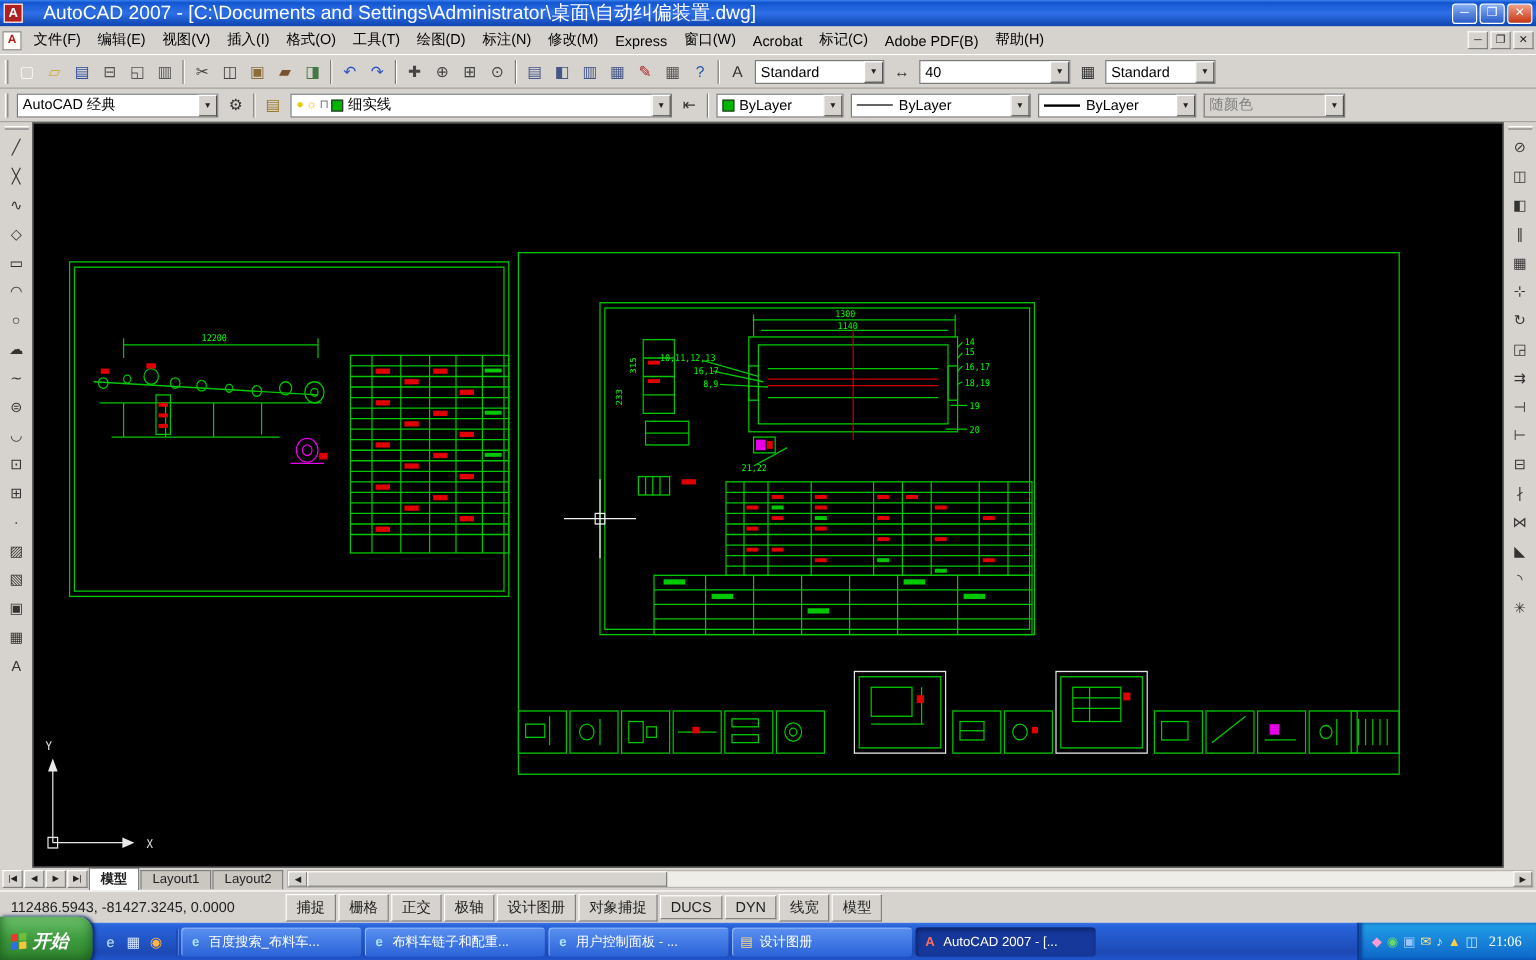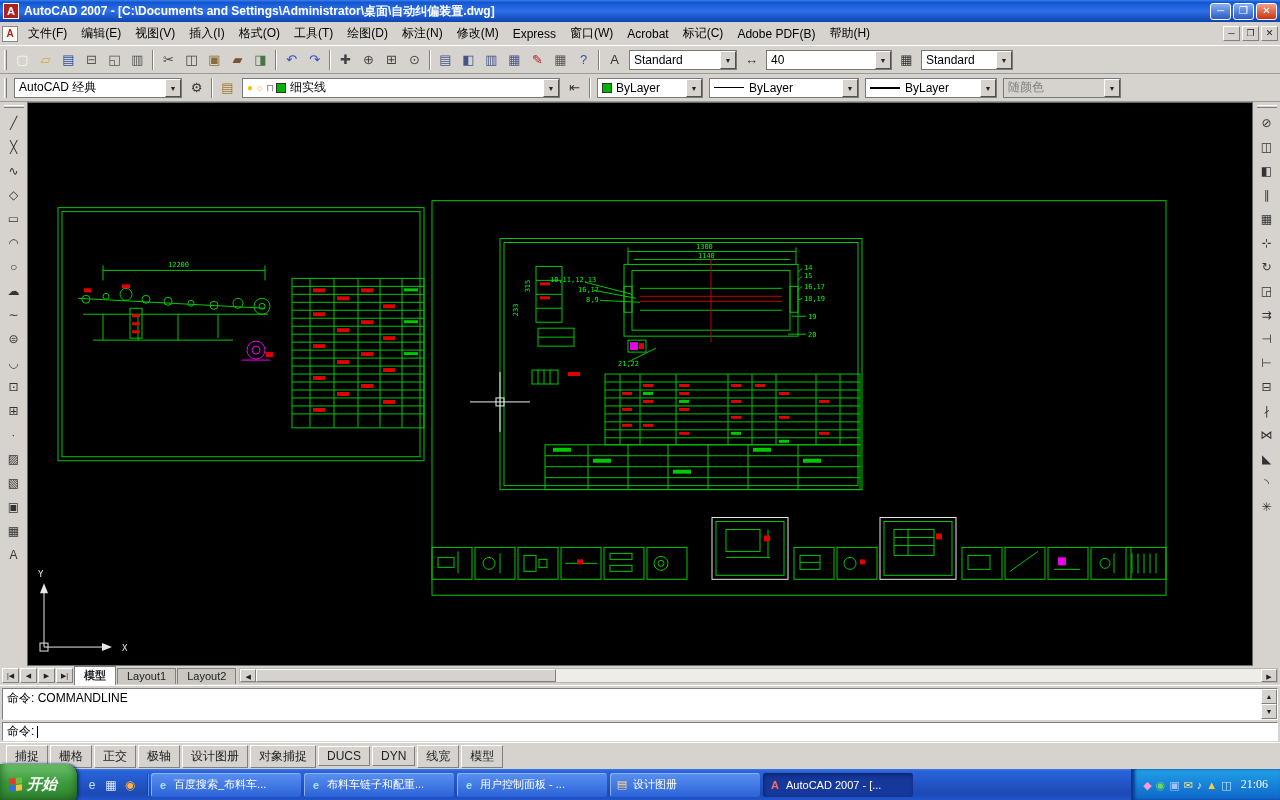--- a/index.html
+++ b/index.html
@@ -4,21 +4,21 @@
 <style>
   * { margin:0; padding:0; box-sizing:border-box; font-family:"Liberation Sans","DejaVu Sans",sans-serif; }
   html,body { width:1280px; height:800px; overflow:hidden; background:#d6d3ce; }
   .window { width:1280px; height:800px; display:flex; flex-direction:column; }
 
   
   .titlebar { height:22px; flex:0 0 22px; display:flex; align-items:center; padding:0 3px;
     background:linear-gradient(180deg,#3a80ec 0%,#1256cf 10%,#2f70e8 50%,#0d43ad 100%); color:#fff; }
   .logo { width:16px; height:16px; background:#b02020; color:#fff; font-weight:bold; font-size:11px;
     display:flex; align-items:center; justify-content:center; border:1px solid #fff; }
-  .title-text { flex:1; margin-left:5px; font-size:12px; font-weight:bold; white-space:nowrap; overflow:hidden; }
+  .title-text { flex:1; margin-left:17px; font-size:16px; font-weight:normal; white-space:nowrap; overflow:hidden; }
   .winbtn { width:21px; height:17px; margin-left:2px; border:1px solid #fff; border-radius:3px; color:#fff;
     font-size:10px; line-height:14px; text-align:center; background:linear-gradient(180deg,#86aef2,#2a5cc8); }
   .winbtn.close { background:linear-gradient(180deg,#f0a088,#c93411); }
 
   
   .menubar { height:24px; flex:0 0 24px; display:flex; align-items:center; padding:0 2px; font-size:12px;
     background:#d6d3ce; border-bottom:1px solid #ffffff; }
   .docicon { width:16px; height:16px; background:#fdfdf5; border:1px solid #888; color:#b02020; font-size:10px;
     font-weight:bold; text-align:center; line-height:14px; margin-right:3px; }
   .menu-item { padding:18px 7px; white-space:nowrap; }
@@ -565,37 +565,23 @@
     <div class="tab active">模型</div>
     <div class="tab">Layout1</div>
     <div class="tab">Layout2</div>
     <div class="hscroll">
       <div class="harrow">◀</div>
       <div class="hthumb"></div>
       <div class="harrow right">▶</div>
     </div>
   </div>
 
-  <div class="cmdwin">
-    <div class="cmd-history">
-      <div class="cmd-line">命令: COMMANDLINE</div>
-      <div class="cmd-line"></div>
-      <div class="vscroll">
-        <div class="varrow">▲</div>
-        <div class="vtrack"></div>
-        <div class="varrow">▼</div>
-      </div>
-    </div>
-    <div class="cmd-input">
-      <span>命令:</span>
-      <span class="caret"></span>
-    </div>
-  </div>
 
   <div class="statusbar">
+    <div class="coords">112486.5943, -81427.3245, 0.0000</div>
     <div class="icons-row" id="status-toggles">
         <button class="sbtn">捕捉</button>
         <button class="sbtn">栅格</button>
         <button class="sbtn">正交</button>
         <button class="sbtn">极轴</button>
         <button class="sbtn">设计图册</button>
         <button class="sbtn">对象捕捉</button>
         <button class="sbtn">DUCS</button>
         <button class="sbtn">DYN</button>
         <button class="sbtn">线宽</button>

